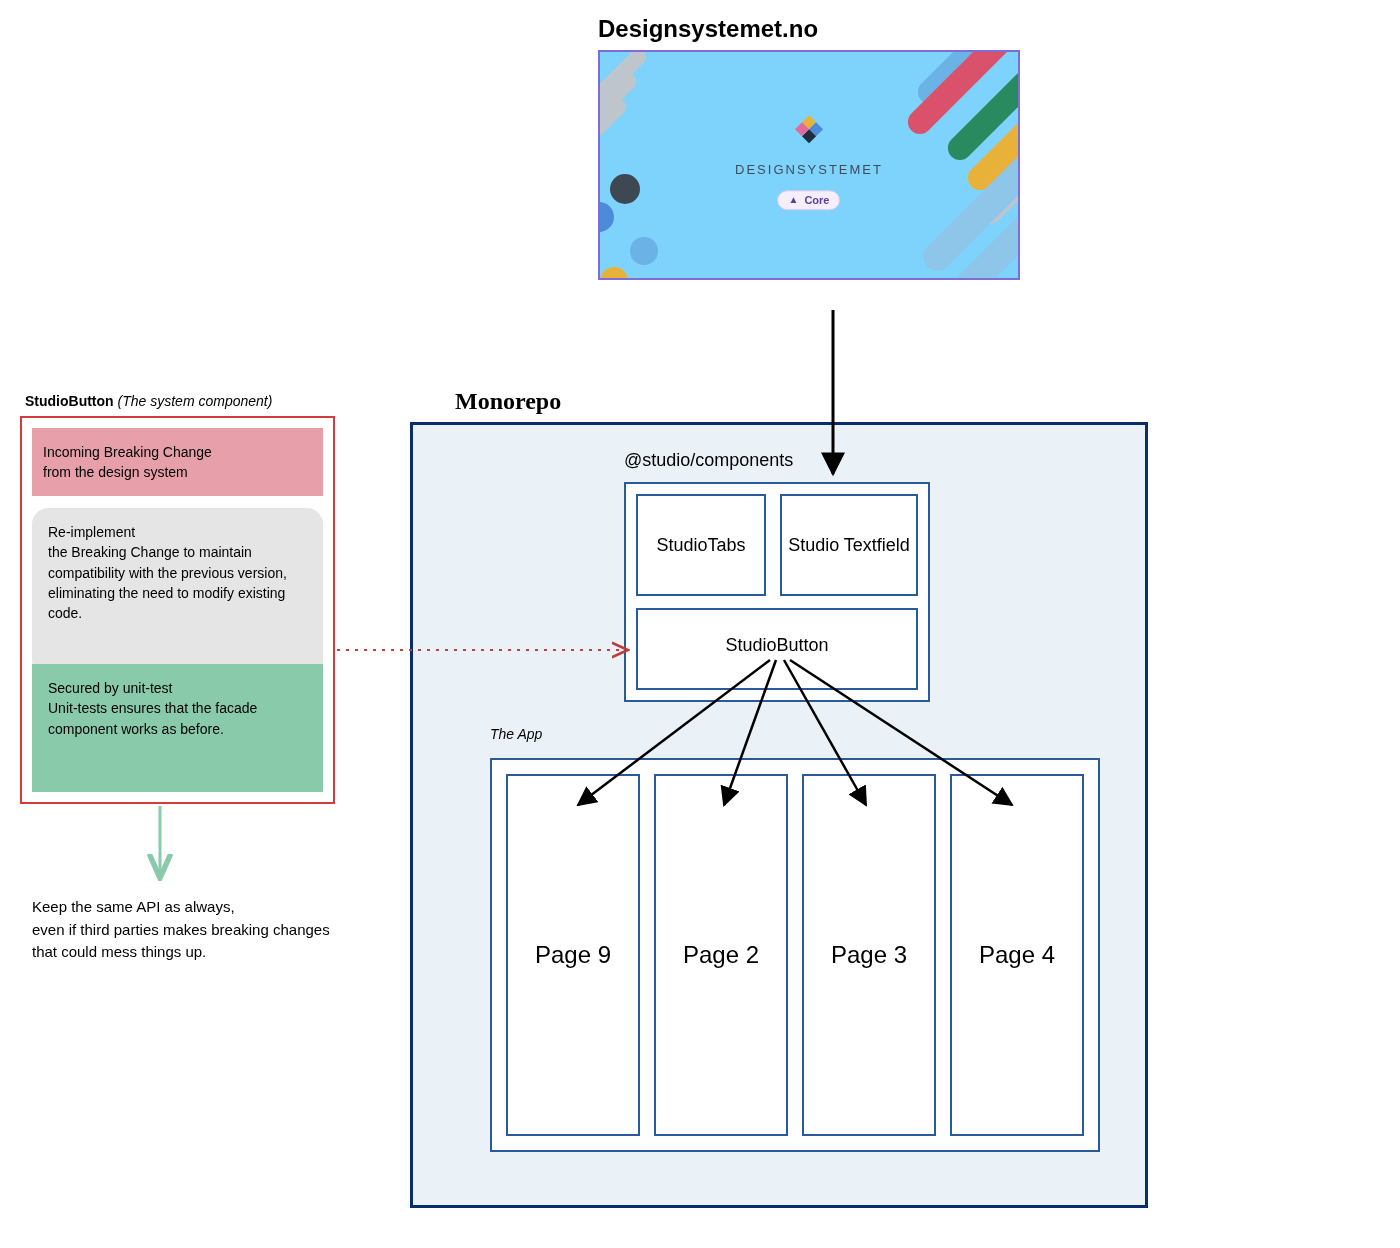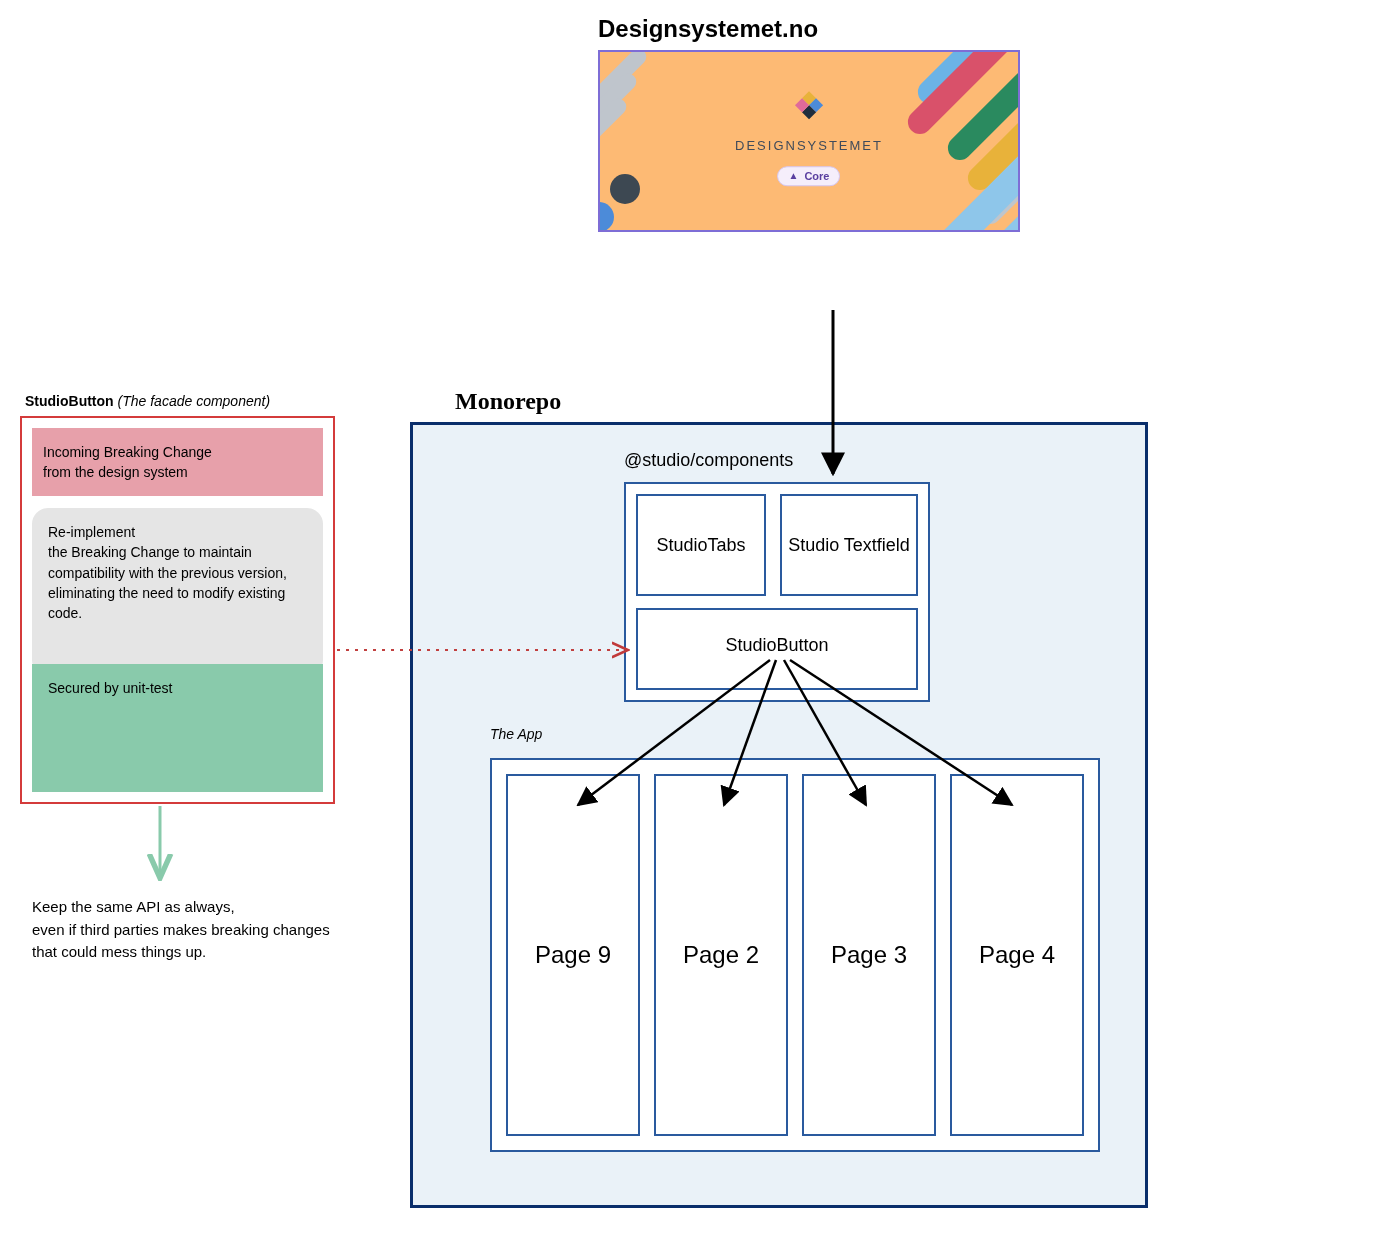--- a/index.html
+++ b/index.html
@@ -14,23 +14,23 @@
   .abs { position: absolute; }
 
   
   .ds-title {
     font-size: 24px;
     font-weight: 700;
     left: 598px; top: 15px;
   }
   .ds-card {
     left: 598px; top: 50px;
-    width: 422px; height: 182px;
+    width: 422px; height: 230px;
     border: 2px solid #7e6dd6;
-    background: #fdba74;
+    background: #7dd3fc;
     overflow: hidden;
   }
   .ds-center {
     position: absolute;
     left: 50%; top: 50%;
     transform: translate(-50%, -50%);
     text-align: center;
   }
   .ds-logo {
     display: inline-block;
@@ -267,33 +267,34 @@
   </div>
 <div class="abs page-box page3">
     <span>Page 3</span>
   </div>
 <div class="abs page-box page4">
     <span>Page 4</span>
   </div>
 
 <div class="abs facade-title">
   <b>StudioButton</b>
-  <i>(The facade component)</i>
+  <i>(The system component)</i>
 </div>
 <div class="abs facade-box"></div>
 <div class="abs facade-section sec1">
   <div class="hd">Incoming Breaking Change</div>
   <div>from the design system</div>
 </div>
 <div class="abs facade-section sec2">
   <div class="hd">Re-implement</div>
   <div>the Breaking Change to maintain compatibility with the previous version, eliminating the need to modify existing code.</div>
 </div>
 <div class="abs facade-section sec3">
   <div class="hd">Secured by unit-test</div>
+  <div>Unit-tests ensures that the facade component works as before.</div>
 </div>
 <div class="abs facade-note" style="white-space:pre-line;">Keep the same API as always,
 even if third parties makes breaking changes that could mess things up.</div>
 
 <svg id="arrows">
   <defs>
     <marker id="arr-black" viewBox="0 0 10 10" refX="9" refY="5" markerWidth="8" markerHeight="8" orient="auto-start-reverse">
       <path d="M 0 0 L 10 5 L 0 10 z" fill="#000"></path>
     </marker>
     <marker id="arr-red" viewBox="0 0 10 10" refX="9" refY="5" markerWidth="9" markerHeight="9" orient="auto-start-reverse">

